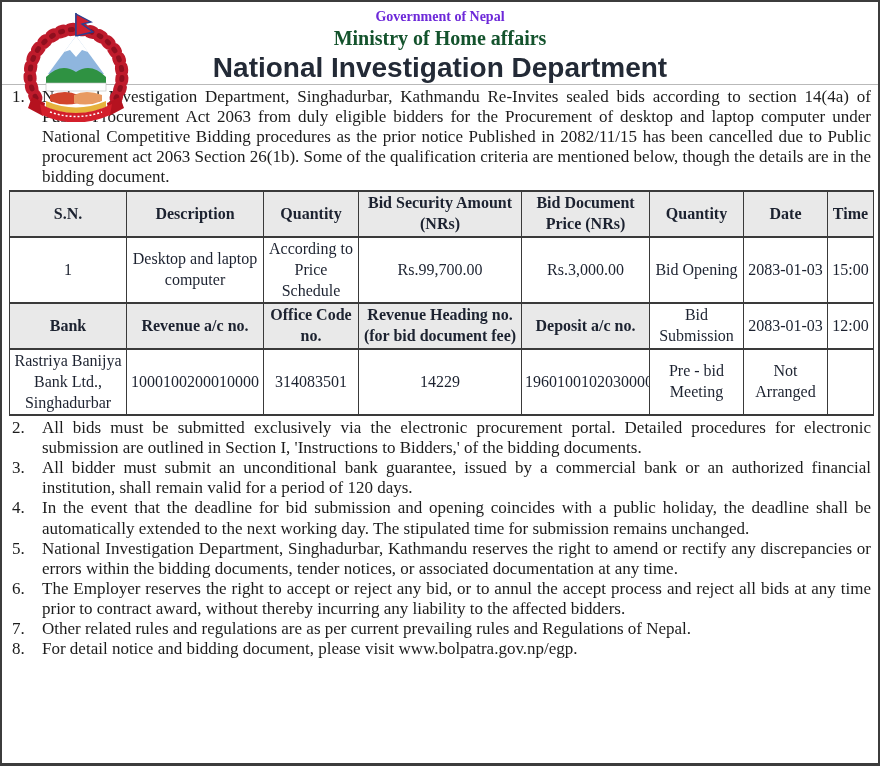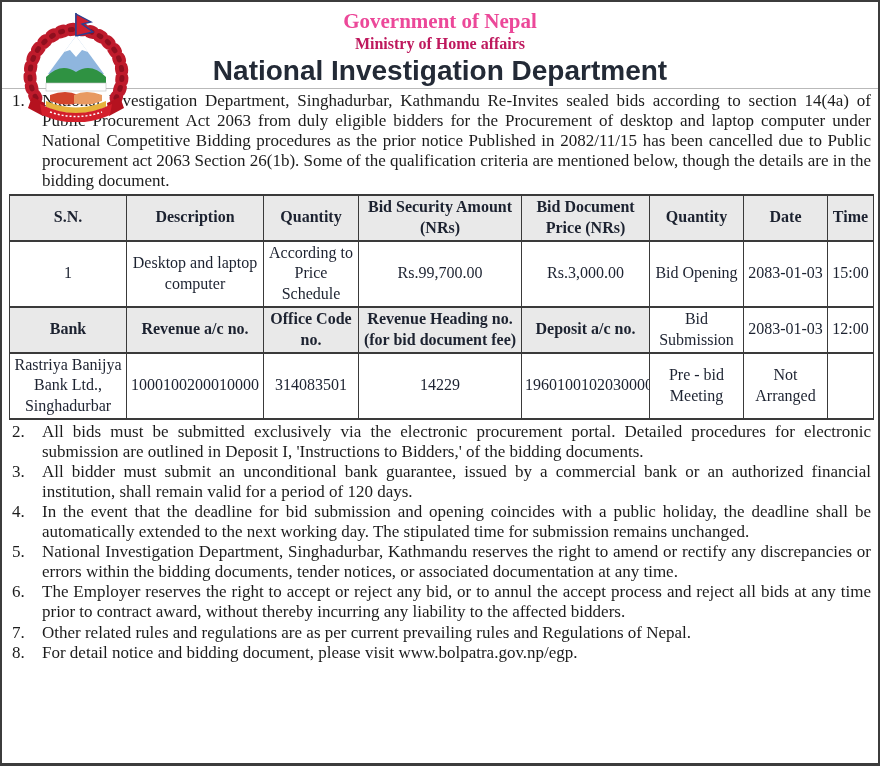--- a/index.html
+++ b/index.html
@@ -11,22 +11,22 @@
     border-bottom-width:3px;
     background:#fff;
     font-family:"Liberation Serif","DejaVu Serif",serif;
     color:#1c1c1c;
     overflow:hidden;
     padding:6px 7px 0 7px;
   }
   
   .emblem{position:absolute;left:12px;top:8px;width:124px;height:112px;}
   .hdr{text-align:center;}
-  .gov{font-size:21px;font-weight:bold;color:#ec4899;line-height:1.25;}
-  .ministry{font-size:16px;font-weight:bold;color:#be185d;line-height:1.25;}
+  .gov{font-size:14px;font-weight:bold;color:#6d28d9;line-height:1.25;}
+  .ministry{font-size:20px;font-weight:bold;color:#14532d;line-height:1.25;}
   .dept{font-family:"Liberation Sans","DejaVu Sans",sans-serif;font-size:28px;font-weight:bold;color:#232a36;line-height:1.2;}
   .addr{font-size:17px;font-weight:bold;color:#1f2633;line-height:1.3;}
   .banner-wrap{text-align:center;margin:6px 0 3px 0;}
   .banner{display:inline-block;background:#0a0a0a;color:#fff;font-size:29px;font-weight:bold;padding:1px 20px 5px 20px;letter-spacing:0.5px;}
   .notice{font-size:19px;font-weight:bold;color:#1f2633;text-align:center;line-height:1.15;margin-top:2px;}
   .pubdate{font-size:16px;text-align:center;line-height:1.2;margin:2px 0 3px 0;color:#222;}
   .pubdate b{color:#1f2633;}
   .divider{border:none;border-top:1px solid #b9b9b9;margin:0 -7px 2px -7px;}
   
   .item{display:flex;font-size:17px;margin:0;}
@@ -143,21 +143,21 @@
       <td>Pre - bid Meeting</td>
       <td>Not Arranged</td>
       <td></td>
     </tr>
   </tbody>
     </table>
 
   <div class="notes">
     <div class="item">
       <span class="num">2.</span>
-      <span class="body">All bids must be submitted exclusively via the electronic procurement portal. Detailed procedures for electronic submission are outlined in Deposit I, 'Instructions to Bidders,' of the bidding documents.</span>
+      <span class="body">All bids must be submitted exclusively via the electronic procurement portal. Detailed procedures for electronic submission are outlined in Section I, 'Instructions to Bidders,' of the bidding documents.</span>
     </div>
     <div class="item">
       <span class="num">3.</span>
       <span class="body">All bidder must submit an unconditional bank guarantee, issued by a commercial bank or an authorized financial institution, shall remain valid for a period of 120 days.</span>
     </div>
     <div class="item">
       <span class="num">4.</span>
       <span class="body">In the event that the deadline for bid submission and opening coincides with a public holiday, the deadline shall be automatically extended to the next working day. The stipulated time for submission remains unchanged.</span>
     </div>
     <div class="item">

